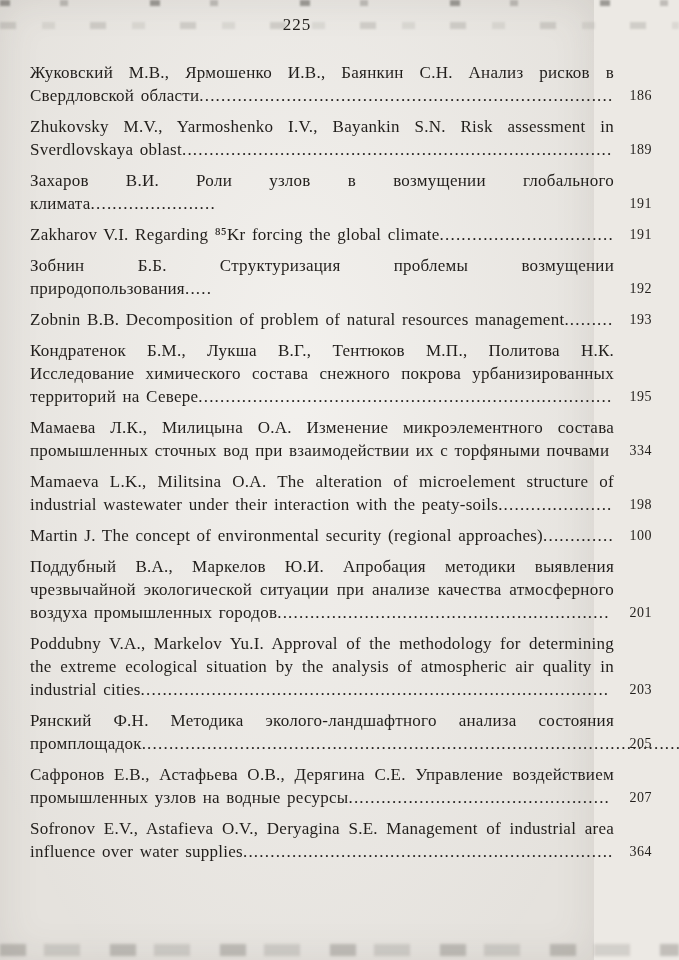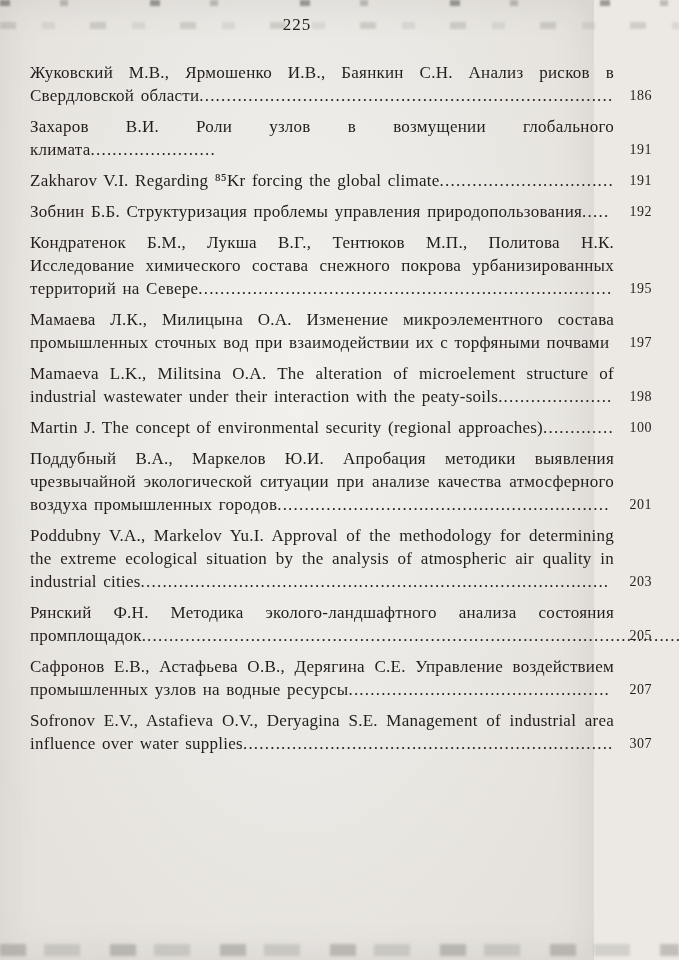--- a/index.html
+++ b/index.html
@@ -101,46 +101,54 @@
   <div class="scan-noise top"></div>
 
   <div class="header-num">225</div>
 
   <div class="toc">
   <div class="entry">
     <p class="body"><span class="txt">Жуковский М.В., Ярмошенко И.В., Баянкин С.Н. Анализ рисков в Свердловской области</span><span class="dots">............................................................................</span></p>
     <span class="page-num">186</span>
   </div>
 
+  <div class="entry">
+    <p class="body"><span class="txt">Zhukovsky M.V., Yarmoshenko I.V., Bayankin S.N. Risk assessment in Sverdlovskaya oblast</span><span class="dots">...............................................................................</span></p>
+    <span class="page-num">189</span>
+  </div>
 
   <div class="entry">
     <p class="body"><span class="txt">Захаров В.И. Роли узлов в возмущении глобального климата</span><span class="dots">.......................</span></p>
     <span class="page-num">191</span>
   </div>
 
   <div class="entry">
     <p class="body"><span class="txt">Zakharov V.I. Regarding ⁸⁵Kr forcing the global climate</span><span class="dots">................................</span></p>
     <span class="page-num">191</span>
   </div>
 
   <div class="entry">
-    <p class="body"><span class="txt">Зобнин Б.Б. Структуризация проблемы управления природопользования</span><span class="dots">.....</span></p>
+    <p class="body"><span class="txt">Зобнин Б.Б. Структуризация проблемы возмущении природопользования</span><span class="dots">.....</span></p>
     <span class="page-num">192</span>
   </div>
 
+  <div class="entry">
+    <p class="body"><span class="txt">Zobnin B.B. Decomposition of problem of natural resources management</span><span class="dots">.........</span></p>
+    <span class="page-num">193</span>
+  </div>
 
   <div class="entry">
     <p class="body"><span class="txt">Кондратенок Б.М., Лукша В.Г., Тентюков М.П., Политова Н.К. Исследование химического состава снежного покрова урбанизированных территорий на Севере</span><span class="dots">............................................................................</span></p>
     <span class="page-num">195</span>
   </div>
 
 
   <div class="entry">
     <p class="body"><span class="txt">Мамаева Л.К., Милицына О.А. Изменение микроэлементного состава промышленных сточных вод при взаимодействии их с торфяными почвами</span><span class="dots"></span></p>
-    <span class="page-num">197</span>
+    <span class="page-num">334</span>
   </div>
 
   <div class="entry">
     <p class="body"><span class="txt">Mamaeva L.K., Militsina O.A. The alteration of microelement structure of industrial wastewater under their interaction with the peaty-soils</span><span class="dots">.....................</span></p>
     <span class="page-num">198</span>
   </div>
 
   <div class="entry">
     <p class="body"><span class="txt">Martin J. The concept of environmental security (regional approaches)</span><span class="dots">.............</span></p>
     <span class="page-num">100</span>
@@ -162,18 +170,18 @@
   </div>
 
 
   <div class="entry">
     <p class="body"><span class="txt">Сафронов Е.В., Астафьева О.В., Дерягина С.Е. Управление воздействием промышленных узлов на водные ресурсы</span><span class="dots">................................................</span></p>
     <span class="page-num">207</span>
   </div>
 
   <div class="entry">
     <p class="body"><span class="txt">Sofronov E.V., Astafieva O.V., Deryagina S.E. Management of industrial area influence over water supplies</span><span class="dots">....................................................................</span></p>
-    <span class="page-num">307</span>
+    <span class="page-num">364</span>
   </div>
 </div>
 
   <div class="scan-noise bottom"></div>
 </div>
 
 </body></html>

